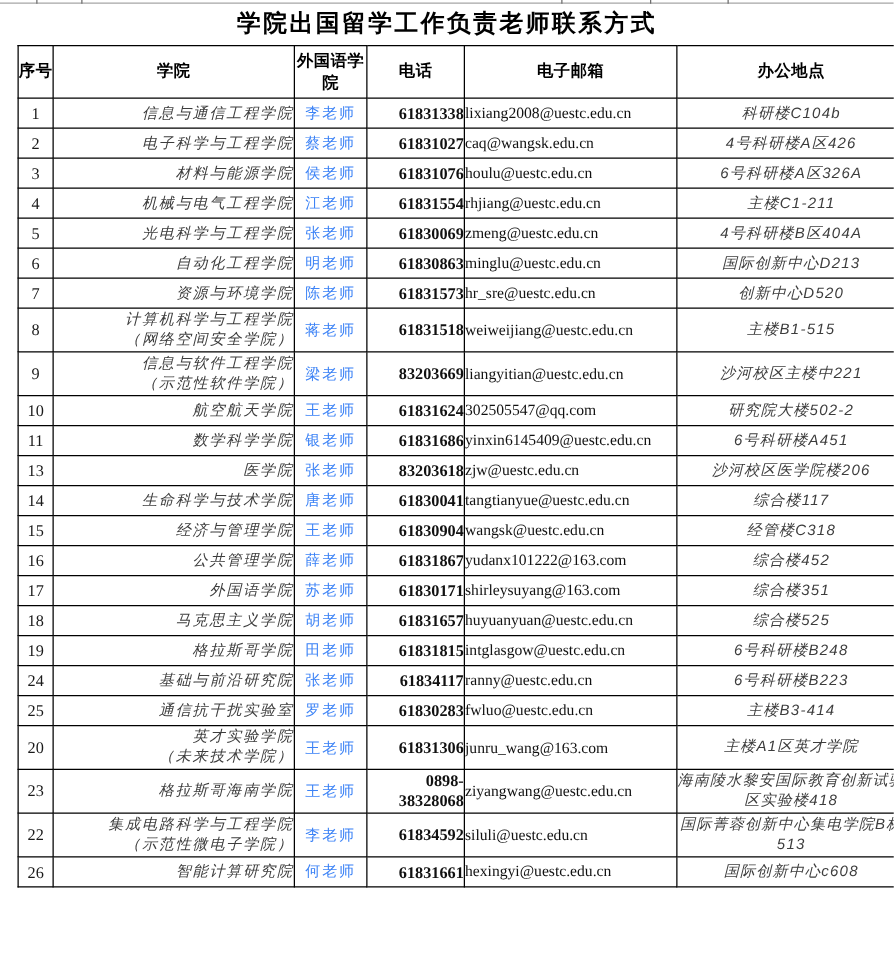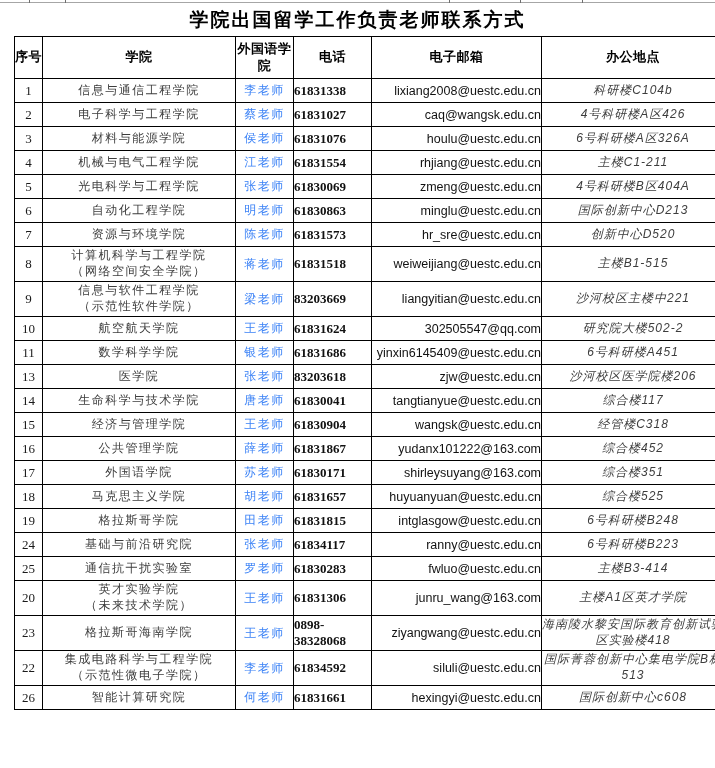--- a/index.html
+++ b/index.html
@@ -63,43 +63,44 @@
   tr.single { height: 24px; }
   tr.double { height: 35px; }
 
   td.c-no {
     text-align: center;
     font-family: "Liberation Serif", serif;
     font-size: 13px;
     color: #1a1a1a;
   }
   td.c-college {
-    text-align: center;
+    text-align: right;
     font-size: 12px;
     color: #3d3d3d;
     letter-spacing: 1.5px;
     line-height: 1.3;
     white-space: pre-line;
+    font-style: italic;
   }
   td.c-teacher {
     text-align: center;
     font-size: 12px;
     color: #3b82f6;
     letter-spacing: 1.5px;
   }
   td.c-phone {
-    text-align: left;
+    text-align: right;
     font-family: "Liberation Serif", serif;
     font-size: 13px;
     font-weight: bold;
     color: #111;
   }
   td.c-email {
-    text-align: right;
-    font-family: Liberation Sans, sans-serif;
+    text-align: left;
+    font-family: Liberation Serif, serif;
     font-size: 12.5px;
     color: #111;
     padding-right: 1px;
     white-space: nowrap;
   }
   td.c-office {
     text-align: center;
     font-size: 12px;
     color: #3d3d3d;
     letter-spacing: 1px;

